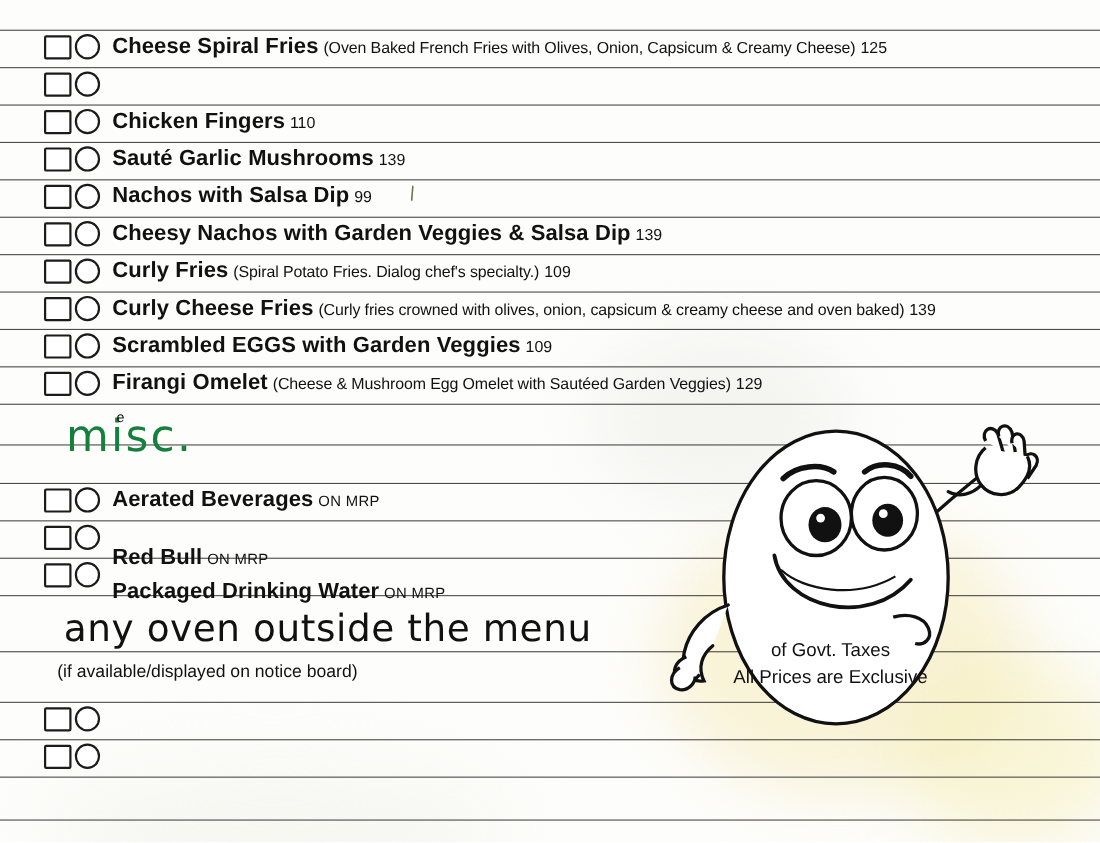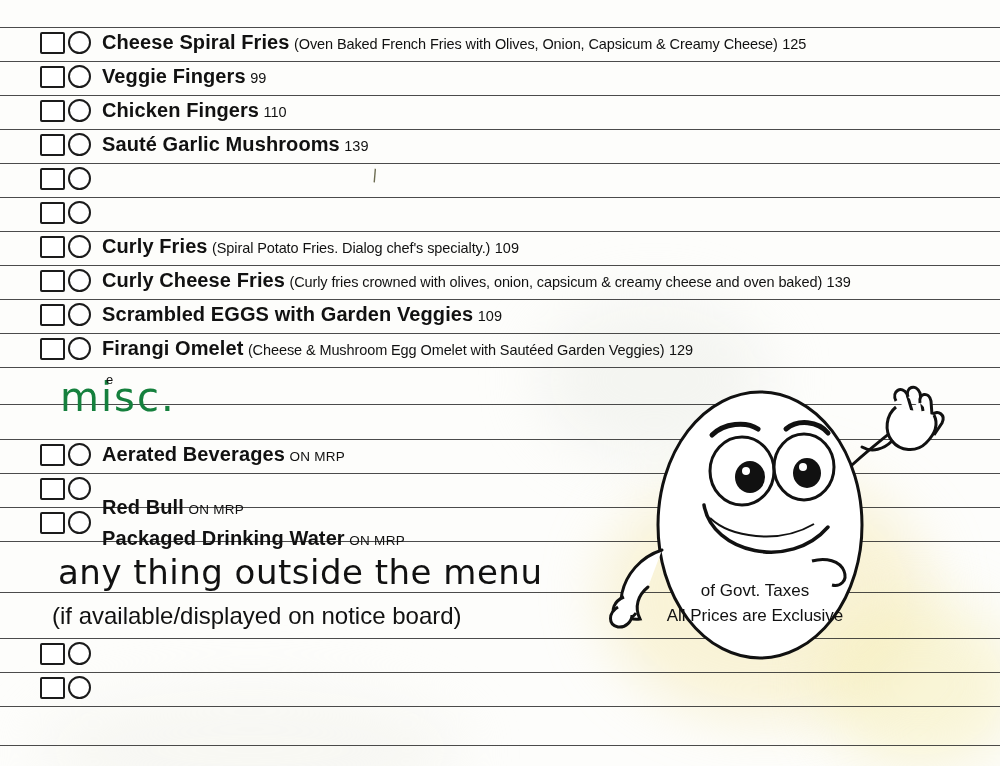--- a/index.html
+++ b/index.html
@@ -103,21 +103,21 @@
   
   .handwritten {
     position: absolute;
     font-family: "DejaVu Sans", sans-serif;
     font-size: 34px;
     letter-spacing: .5px;
     color: #111;
   }
   .sub-note {
     position: absolute;
-    font-size: 24px;
+    font-size: 16px;
     color: #111;
   }
 
   
   .mascot {
     position: absolute;
     left: 600px;
     top: 385px;
     width: 360px;
     height: 275px;
@@ -182,24 +182,20 @@
   <div class="row-text" style="left:102px; top:31px;">
     <span class="item-name">Cheese Spiral Fries</span>
     <span class="item-desc">(Oven Baked French Fries with Olives, Onion, Capsicum &amp; Creamy Cheese)</span>
     <span class="item-price">125</span>
   </div>
 
   <div class="marks" style="left:40px; top:65px;">
     <span class="cb-square"></span>
     <span class="cb-circle"></span>
   </div>
-  <div class="row-text" style="left:102px; top:65px;">
-    <span class="item-name">Veggie Fingers</span>
-    <span class="item-price">99</span>
-  </div>
 
   <div class="marks" style="left:40px; top:99px;">
     <span class="cb-square"></span>
     <span class="cb-circle"></span>
   </div>
   <div class="row-text" style="left:102px; top:99px;">
     <span class="item-name">Chicken Fingers</span>
     <span class="item-price">110</span>
   </div>
 
@@ -209,25 +205,33 @@
   </div>
   <div class="row-text" style="left:102px; top:133px;">
     <span class="item-name">Sauté Garlic Mushrooms</span>
     <span class="item-price">139</span>
   </div>
 
   <div class="marks" style="left:40px; top:167px;">
     <span class="cb-square"></span>
     <span class="cb-circle"></span>
   </div>
+  <div class="row-text" style="left:102px; top:167px;">
+    <span class="item-name">Nachos with Salsa Dip</span>
+    <span class="item-price">99</span>
+  </div>
   <div class="stray" style="left:372px; top:166px;">\</div>
 
   <div class="marks" style="left:40px; top:201px;">
     <span class="cb-square"></span>
     <span class="cb-circle"></span>
+  </div>
+  <div class="row-text" style="left:102px; top:201px;">
+    <span class="item-name">Cheesy Nachos with Garden Veggies &amp; Salsa Dip</span>
+    <span class="item-price">139</span>
   </div>
 
   <div class="marks" style="left:40px; top:235px;">
     <span class="cb-square"></span>
     <span class="cb-circle"></span>
   </div>
   <div class="row-text" style="left:102px; top:235px;">
     <span class="item-name">Curly Fries</span>
     <span class="item-desc">(Spiral Potato Fries. Dialog chef's specialty.)</span>
     <span class="item-price">109</span>
@@ -285,21 +289,21 @@
 
   <div class="marks" style="left:40px; top:511px;">
     <span class="cb-square"></span>
     <span class="cb-circle"></span>
   </div>
   <div class="row-text" style="left:102px; top:511px;margin-top:16px;">
     <span class="item-name">Packaged Drinking Water</span>
     <span class="onmrp">ON MRP</span>
   </div>
 
-  <div class="handwritten" style="left:58px; top:552px;">any thing outside the menu</div>
+  <div class="handwritten" style="left:58px; top:552px;">any oven outside the menu</div>
   <div class="sub-note" style="left:52px; top:602px;">(if available/displayed on notice board)</div>
 
   <div class="marks" style="left:40px; top:642px;">
     <span class="cb-square"></span>
     <span class="cb-circle"></span>
   </div>
   <div class="marks" style="left:40px; top:676px;">
     <span class="cb-square"></span>
     <span class="cb-circle"></span>
   </div>

